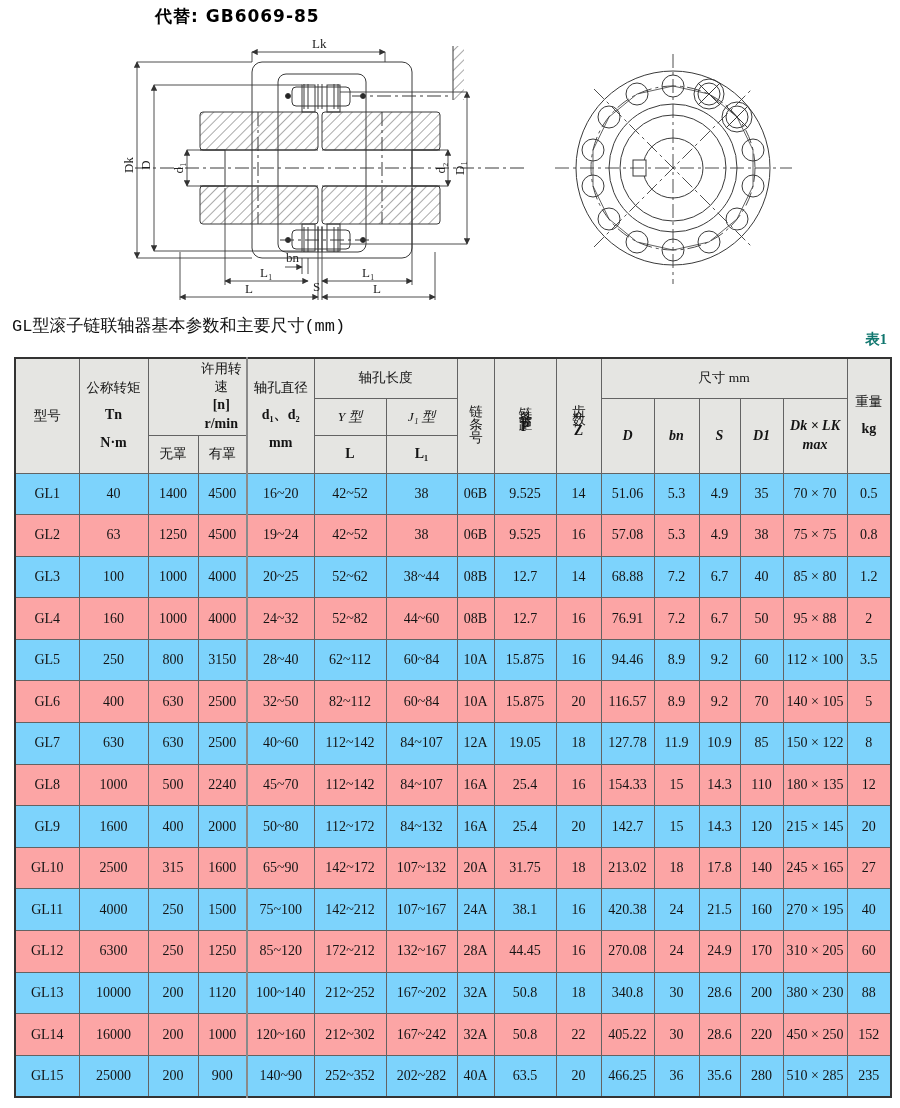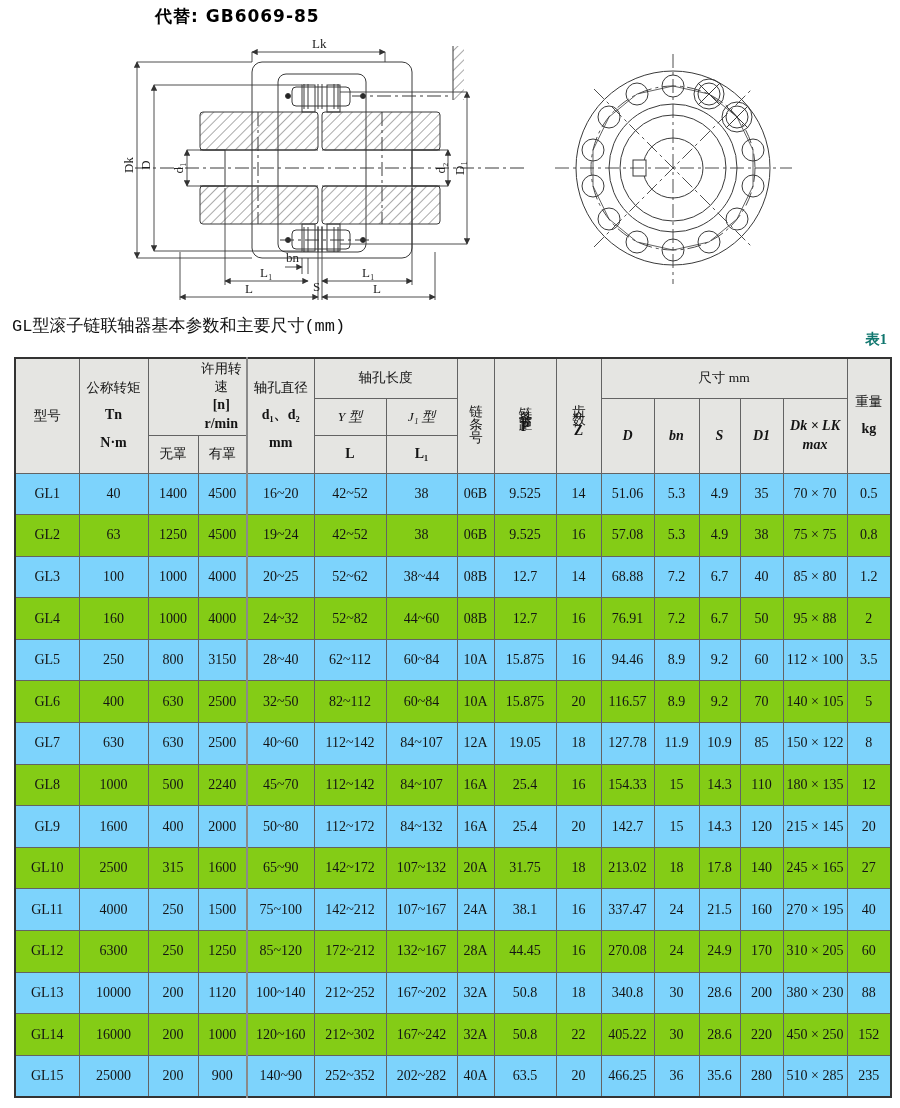--- a/index.html
+++ b/index.html
@@ -11,21 +11,21 @@
   .table-title{position:absolute;left:12px;top:314px;font-family:Liberation Mono, monospace;
         font-size:17px;color:#111;}
   .table-tag{position:absolute;right:13px;top:330px;font-size:14.5px;font-weight:bold;color:#0f766e;}
   table.spec{position:absolute;left:14px;top:357px;width:876px;border-collapse:collapse;
         table-layout:fixed;border:2px solid #333;}
   table.spec td{border:1px solid #636363;text-align:center;vertical-align:middle;
         font-size:14px;padding:0;color:#141414;}
   thead td{background:#e5e5e2;font-size:13.5px;}
   thead tr.h1{height:40px;} thead tr.h2{height:37px;font-style:italic;} thead tr.h3{height:38px;}
   tbody tr{height:41.6px;background:#7dd3fc;}
-  tbody tr.alt{background:#84cc16;}
+  tbody tr.alt{background:#fca5a5;}
   .lb{font-family:"Liberation Serif",serif;font-weight:bold;font-size:14px;}
   .hz{font-size:13.5px;}
   .gap{line-height:2.0;}
   .tight{line-height:1.35;margin-left:48px;}
   .vert{writing-mode:vertical-lr;text-orientation:upright;display:inline-block;
         font-size:13.5px;}
   .ls-wide{letter-spacing:13px;}
   .ls-mid{letter-spacing:4px;}
   .ls-two{letter-spacing:9px;}
   .thickleft{border-left:2px solid #8a8a8a !important;}
@@ -475,21 +475,21 @@
           <td>GL11</td>
           <td>4000</td>
           <td>250</td>
           <td>1500</td>
           <td class="thickleft">75~100</td>
           <td>142~212</td>
           <td>107~167</td>
           <td>24A</td>
           <td>38.1</td>
           <td>16</td>
-          <td>337.47</td>
+          <td>420.38</td>
           <td>24</td>
           <td>21.5</td>
           <td>160</td>
           <td>270 × 195</td>
           <td>40</td>
         </tr>
         <tr class="alt">
           <td>GL12</td>
           <td>6300</td>
           <td>250</td>

